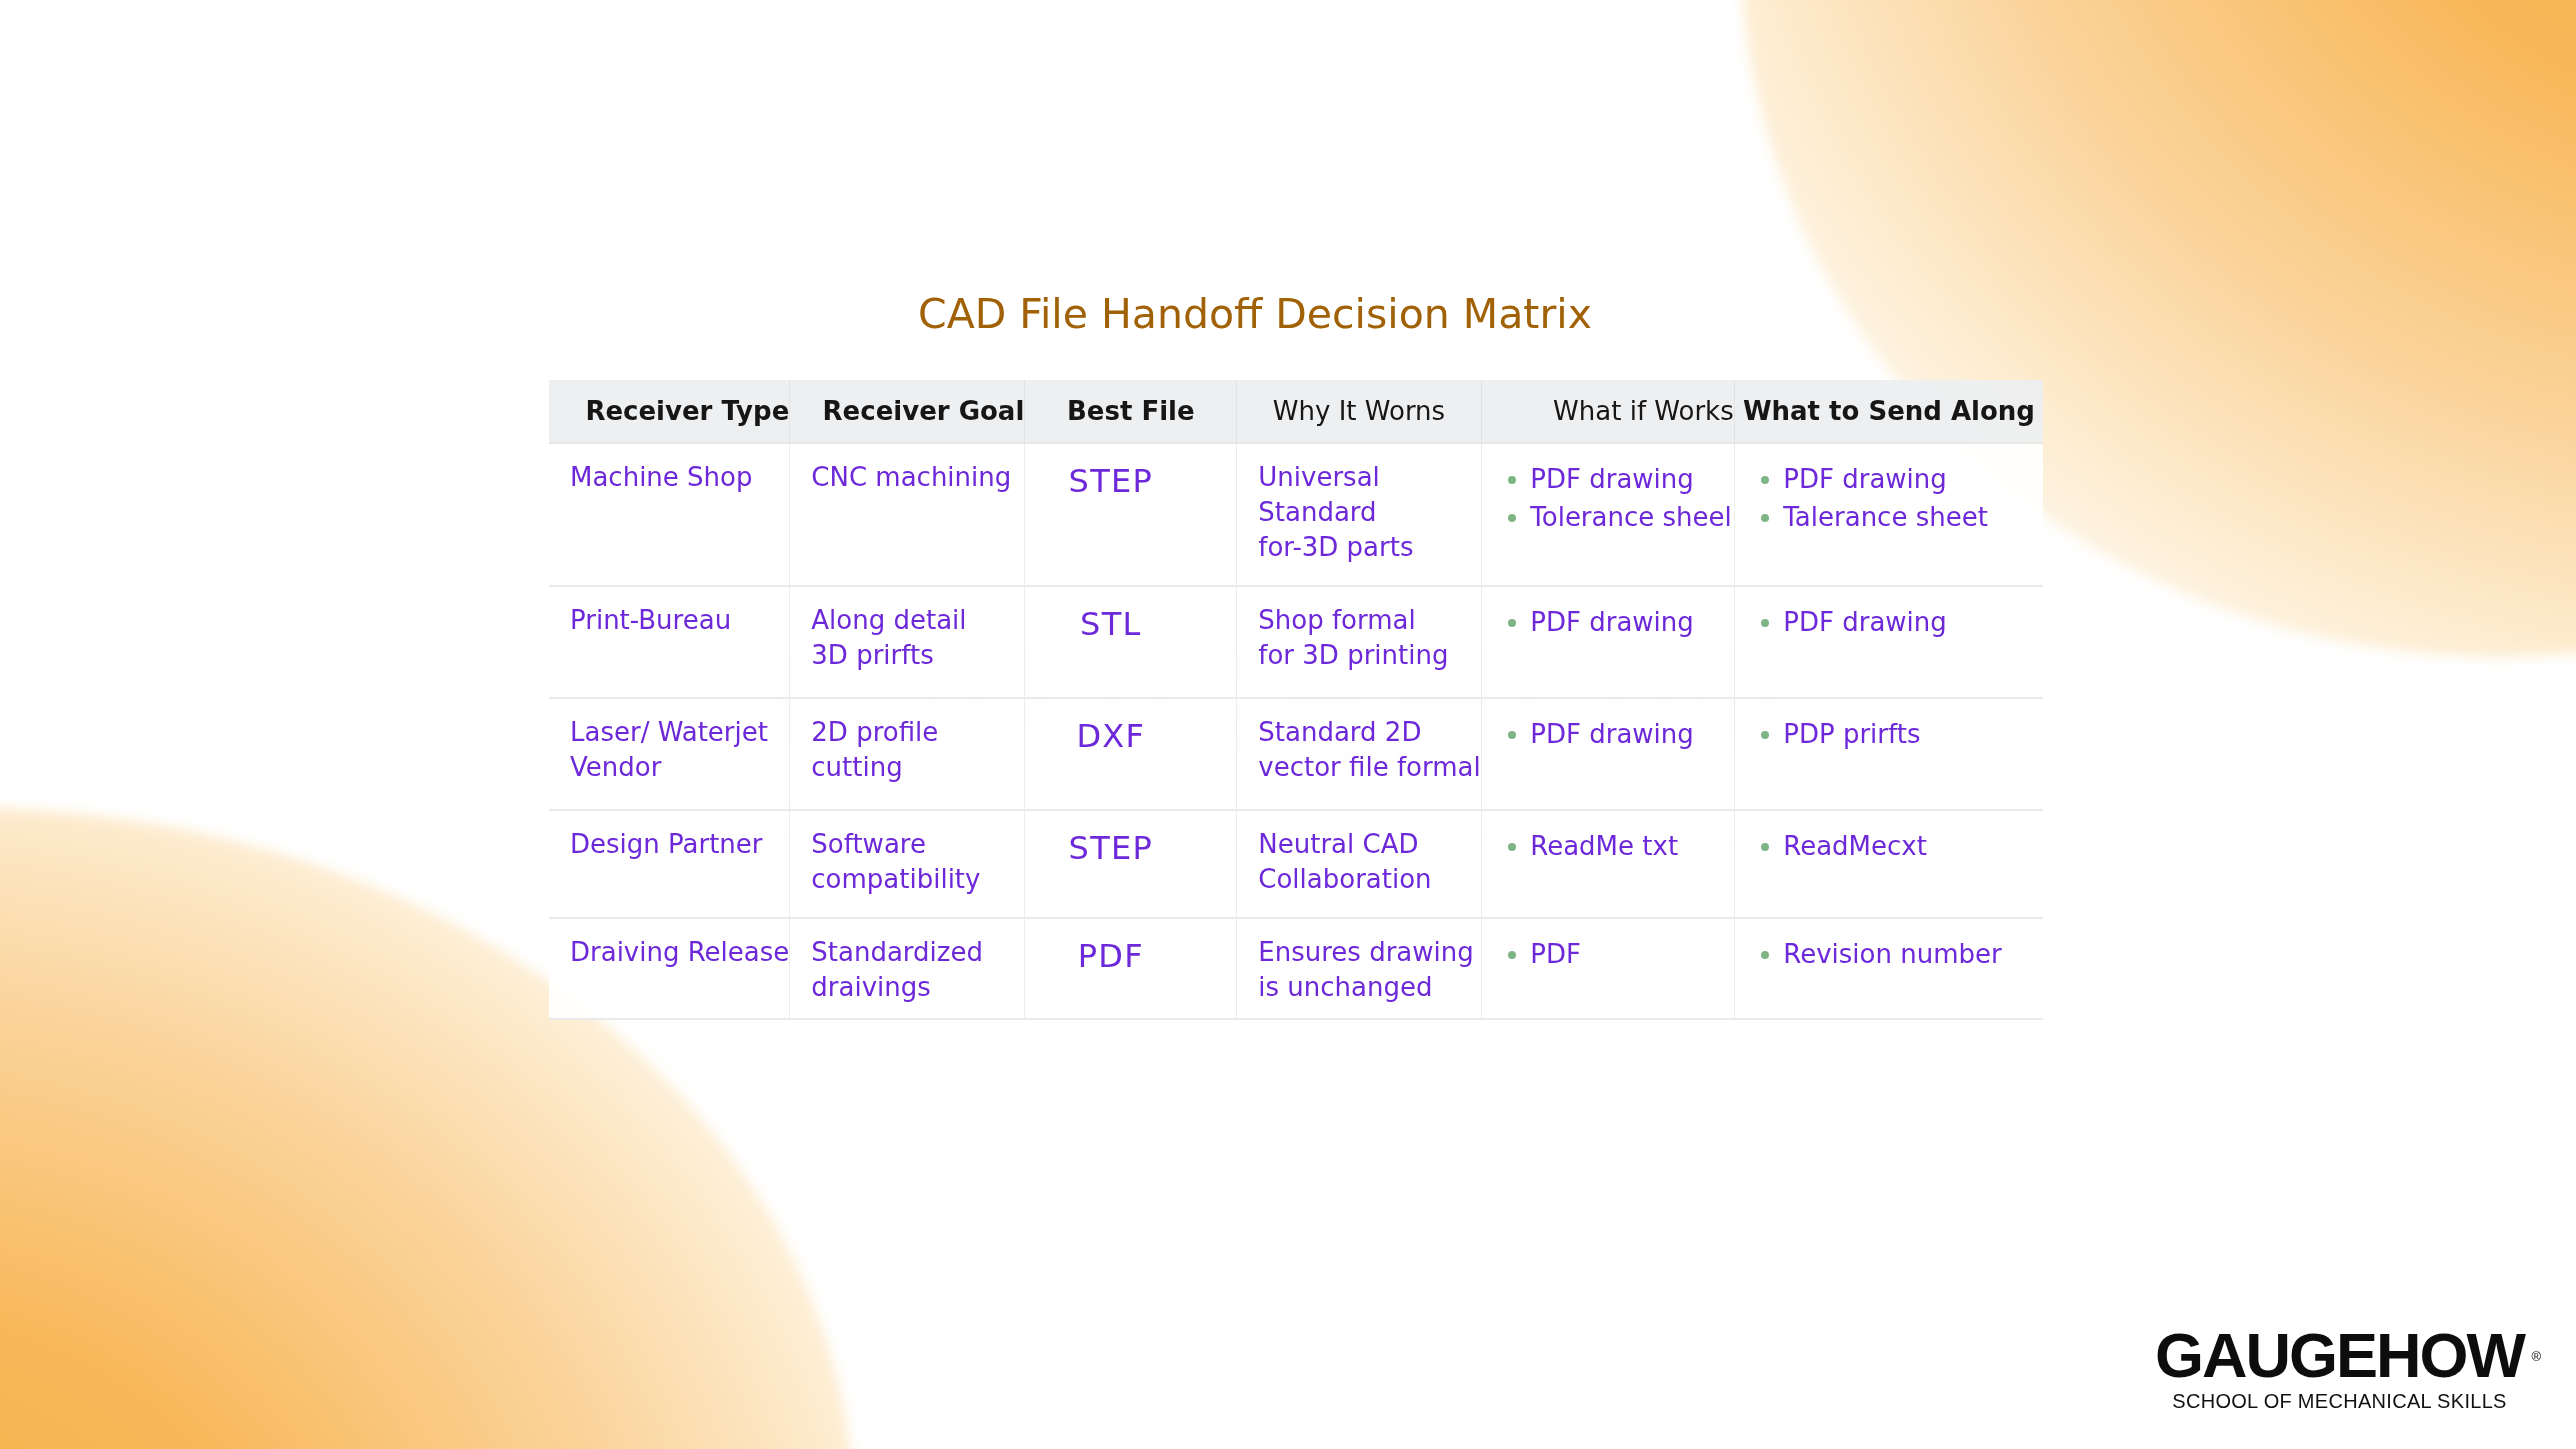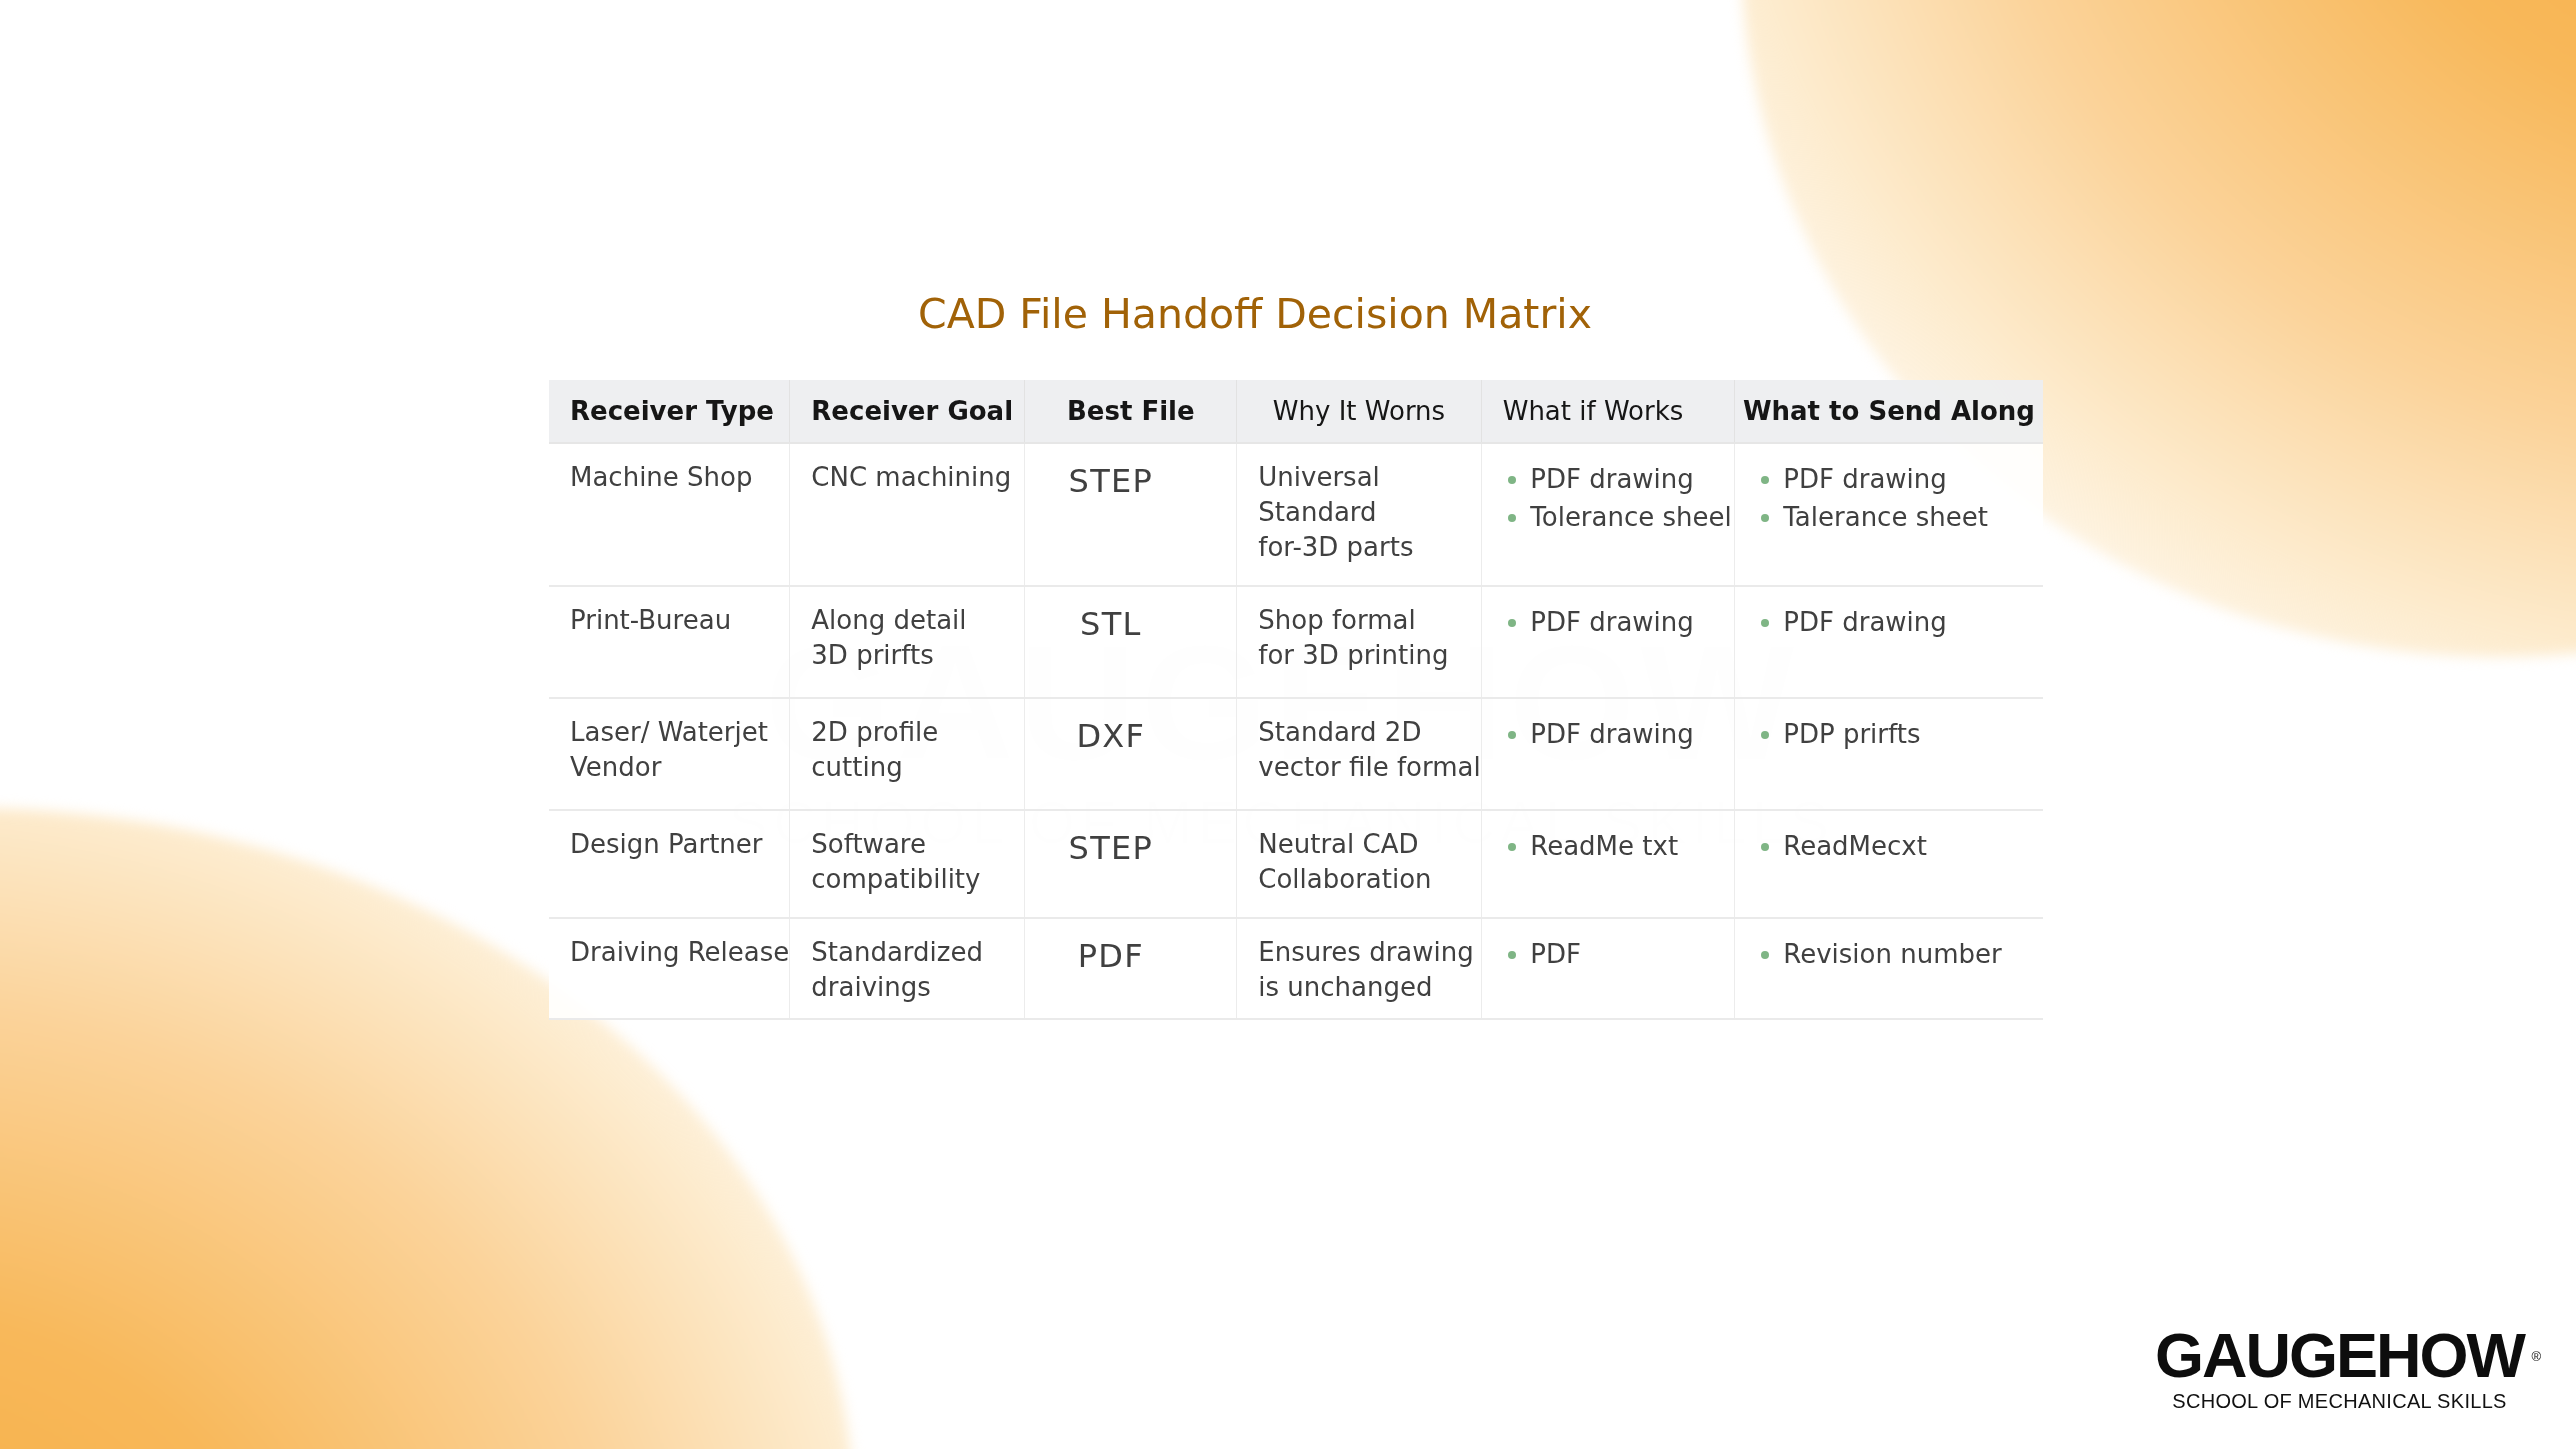--- a/index.html
+++ b/index.html
@@ -74,39 +74,39 @@
       left: 549px;
       top: 380px;
       z-index: 2;
       border-collapse: collapse;
       table-layout: fixed;
     }
     .matrix th {
       background: rgba(237,238,240,0.95);
       font-weight: bold;
       font-size: 26px;
-      text-align: left;
+      text-align: right;
       padding: 0 0 0 21px;
       height: 62px;
       border-right: 1.3px solid #e2e2e2;
       border-bottom: 2.6px solid #e6e6e6;
       white-space: nowrap;
       color: #161616;
     }
     .matrix th.center { text-align: center; padding-left: 0; }
     .matrix th.normal { font-weight: normal; }
     .matrix th:last-child { border-right: none; }
     .matrix td {
       vertical-align: top;
       font-size: 26px;
       line-height: 35px;
       padding: 16px 0 0 21px;
       border-right: 1.3px solid #ececec;
       border-bottom: 2px solid #eaeaea;
-      color: #404040;
+      color: #6d28d9;
       background: rgba(255,255,255,0.9);
     }
     .matrix td:last-child { border-right: none; }
     .matrix td.file {
       font-size: 32px;
       letter-spacing: 1.3px;
       text-align: center;
       padding-left: 0;
       padding-right: 40px;
       padding-top: 20px;

